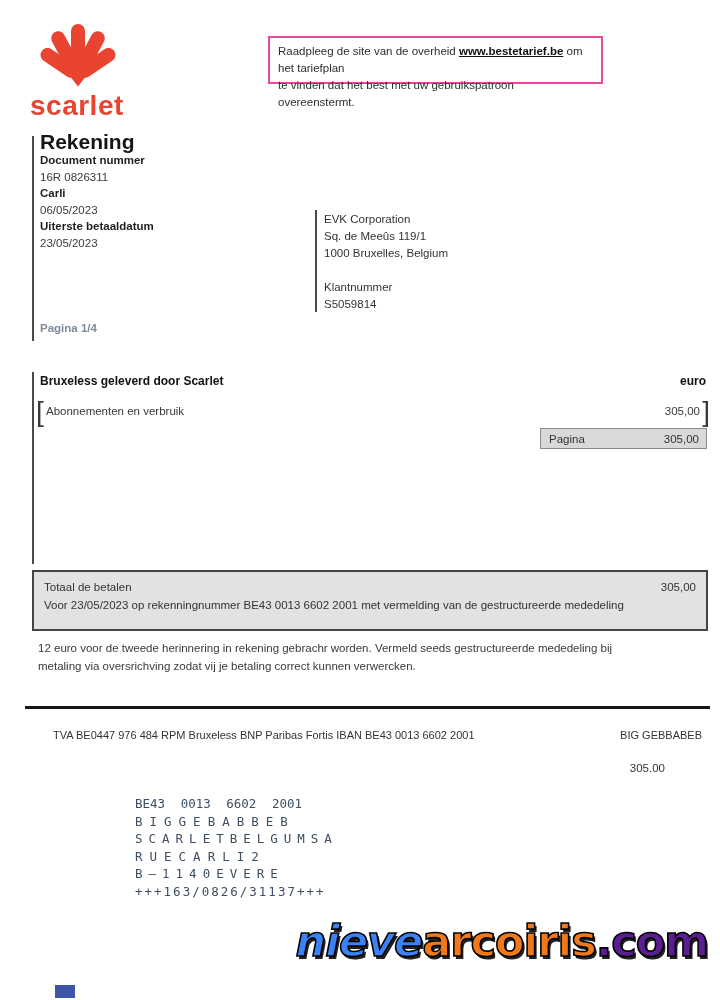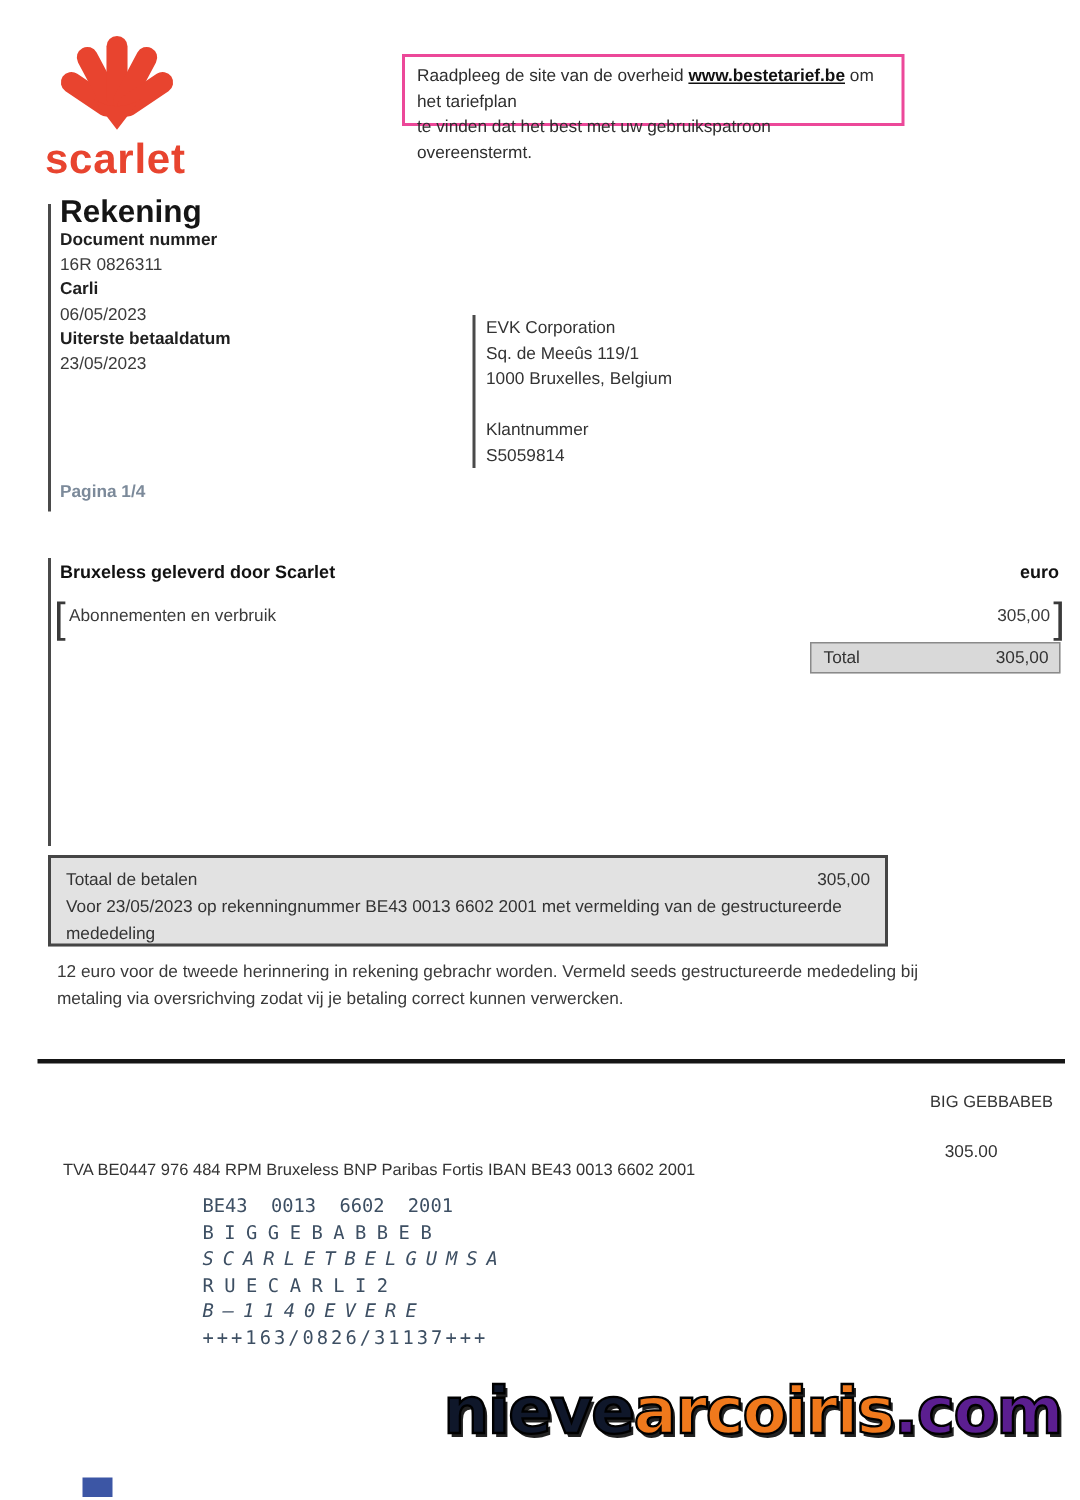--- a/index.html
+++ b/index.html
@@ -42,46 +42,46 @@
   .svc-row-label { position:absolute; left:46px; top:405px; font-size:11.5px; color:#3a3a3a; }
   .svc-row-amount { position:absolute; right:20px; top:405px; font-size:11.5px; color:#3a3a3a; }
   .total-box {
     position:absolute; left:540px; top:428px; width:167px; height:21px;
     background:#d9d9d9; border:1px solid #8a8a8a;
     display:flex; justify-content:space-between; align-items:center;
     padding:0 7px 0 8px; font-size:11.5px; color:#333;
   }
   
   .payment-box {
-    position:absolute; left:32px; top:570px; width:560px; height:61px;
+    position:absolute; left:32px; top:570px; width:676px; height:61px;
     background:#e2e2e2; border:2px solid #454545; padding:6px 10px;
     font-size:11.5px; line-height:18px; color:#333;
   }
   .payment-box .row1 { display:flex; justify-content:space-between; }
   
   .late-notice { position:absolute; left:38px; top:640px; width:655px; font-size:11.5px; line-height:17.5px; color:#3a3a3a; white-space:nowrap; }
   
   .footer-rule { position:absolute; left:25px; top:706px; width:685px; height:3px; background:#151515; }
   .footer-line1 { position:absolute; left:0; top:712px; width:720px; text-align:center; font-size:11.5px; font-weight:700; color:#111; }
-  .footer-line2-left { position:absolute; left:42px; top:729px; font-size:11px; color:#333;margin-top:45px; }
+  .footer-line2-left { position:absolute; left:53px; top:729px; font-size:11px; color:#333; }
   .footer-line2-right { position:absolute; right:18px; top:729px; font-size:11px; color:#333; }
   
   .slip-amount { position:absolute; right:55px; top:762px; font-size:11.5px; color:#333; }
   .slip { position:absolute; left:135px; top:795px; font-family:"DejaVu Sans Mono", monospace; font-size:12.5px; line-height:17.5px; color:#3d4f63; }
   .slip .ws  { word-spacing:8px; }
   .slip .ls7 { letter-spacing:7px; }
-  .slip .ls6 { letter-spacing:6px;font-style:italic; }
+  .slip .ls6 { letter-spacing:6px; }
   .slip .ls2 { letter-spacing:2px; }
   
   .watermark {
     position:absolute; right:12px; top:916px; white-space:nowrap;
     font-family:"DejaVu Sans", sans-serif; font-weight:800; font-size:43px; letter-spacing:-1px;
     -webkit-text-stroke:1.6px #000; text-shadow:2px 3px 0 #222;
   }
-  .wm-n { color:#0f172a; }
+  .wm-n { color:#3b82f6;font-style:italic; }
   .wm-a { color:#f0791c; }
   .wm-c { color:#5b1e90; }
   
   .blue-mark { position:absolute; left:55px; top:985px; width:20px; height:13px; background:#3c56a5; }
 </style>
 </head>
 <body>
 
 <div class="page">
 
@@ -135,21 +135,21 @@
     <div>S5059814</div>
   </div>
 
   <div class="svc-heading">Bruxeless geleverd door Scarlet</div>
   <div class="svc-euro">euro</div>
   <div class="bracket bracket-open">[</div>
   <div class="svc-row-label">Abonnementen en verbruik</div>
   <div class="svc-row-amount">305,00</div>
   <div class="bracket bracket-close">]</div>
   <div class="total-box">
-    <span>Total</span>
+    <span>Pagina</span>
     <span>305,00</span>
   </div>
 
   <div class="payment-box">
     <div class="row1">
       <span>Totaal de betalen</span>
       <span>305,00</span>
     </div>
     <div>Voor 23/05/2023 op rekenningnummer BE43 0013 6602 2001 met vermelding van de gestructureerde mededeling</div>
   </div>

